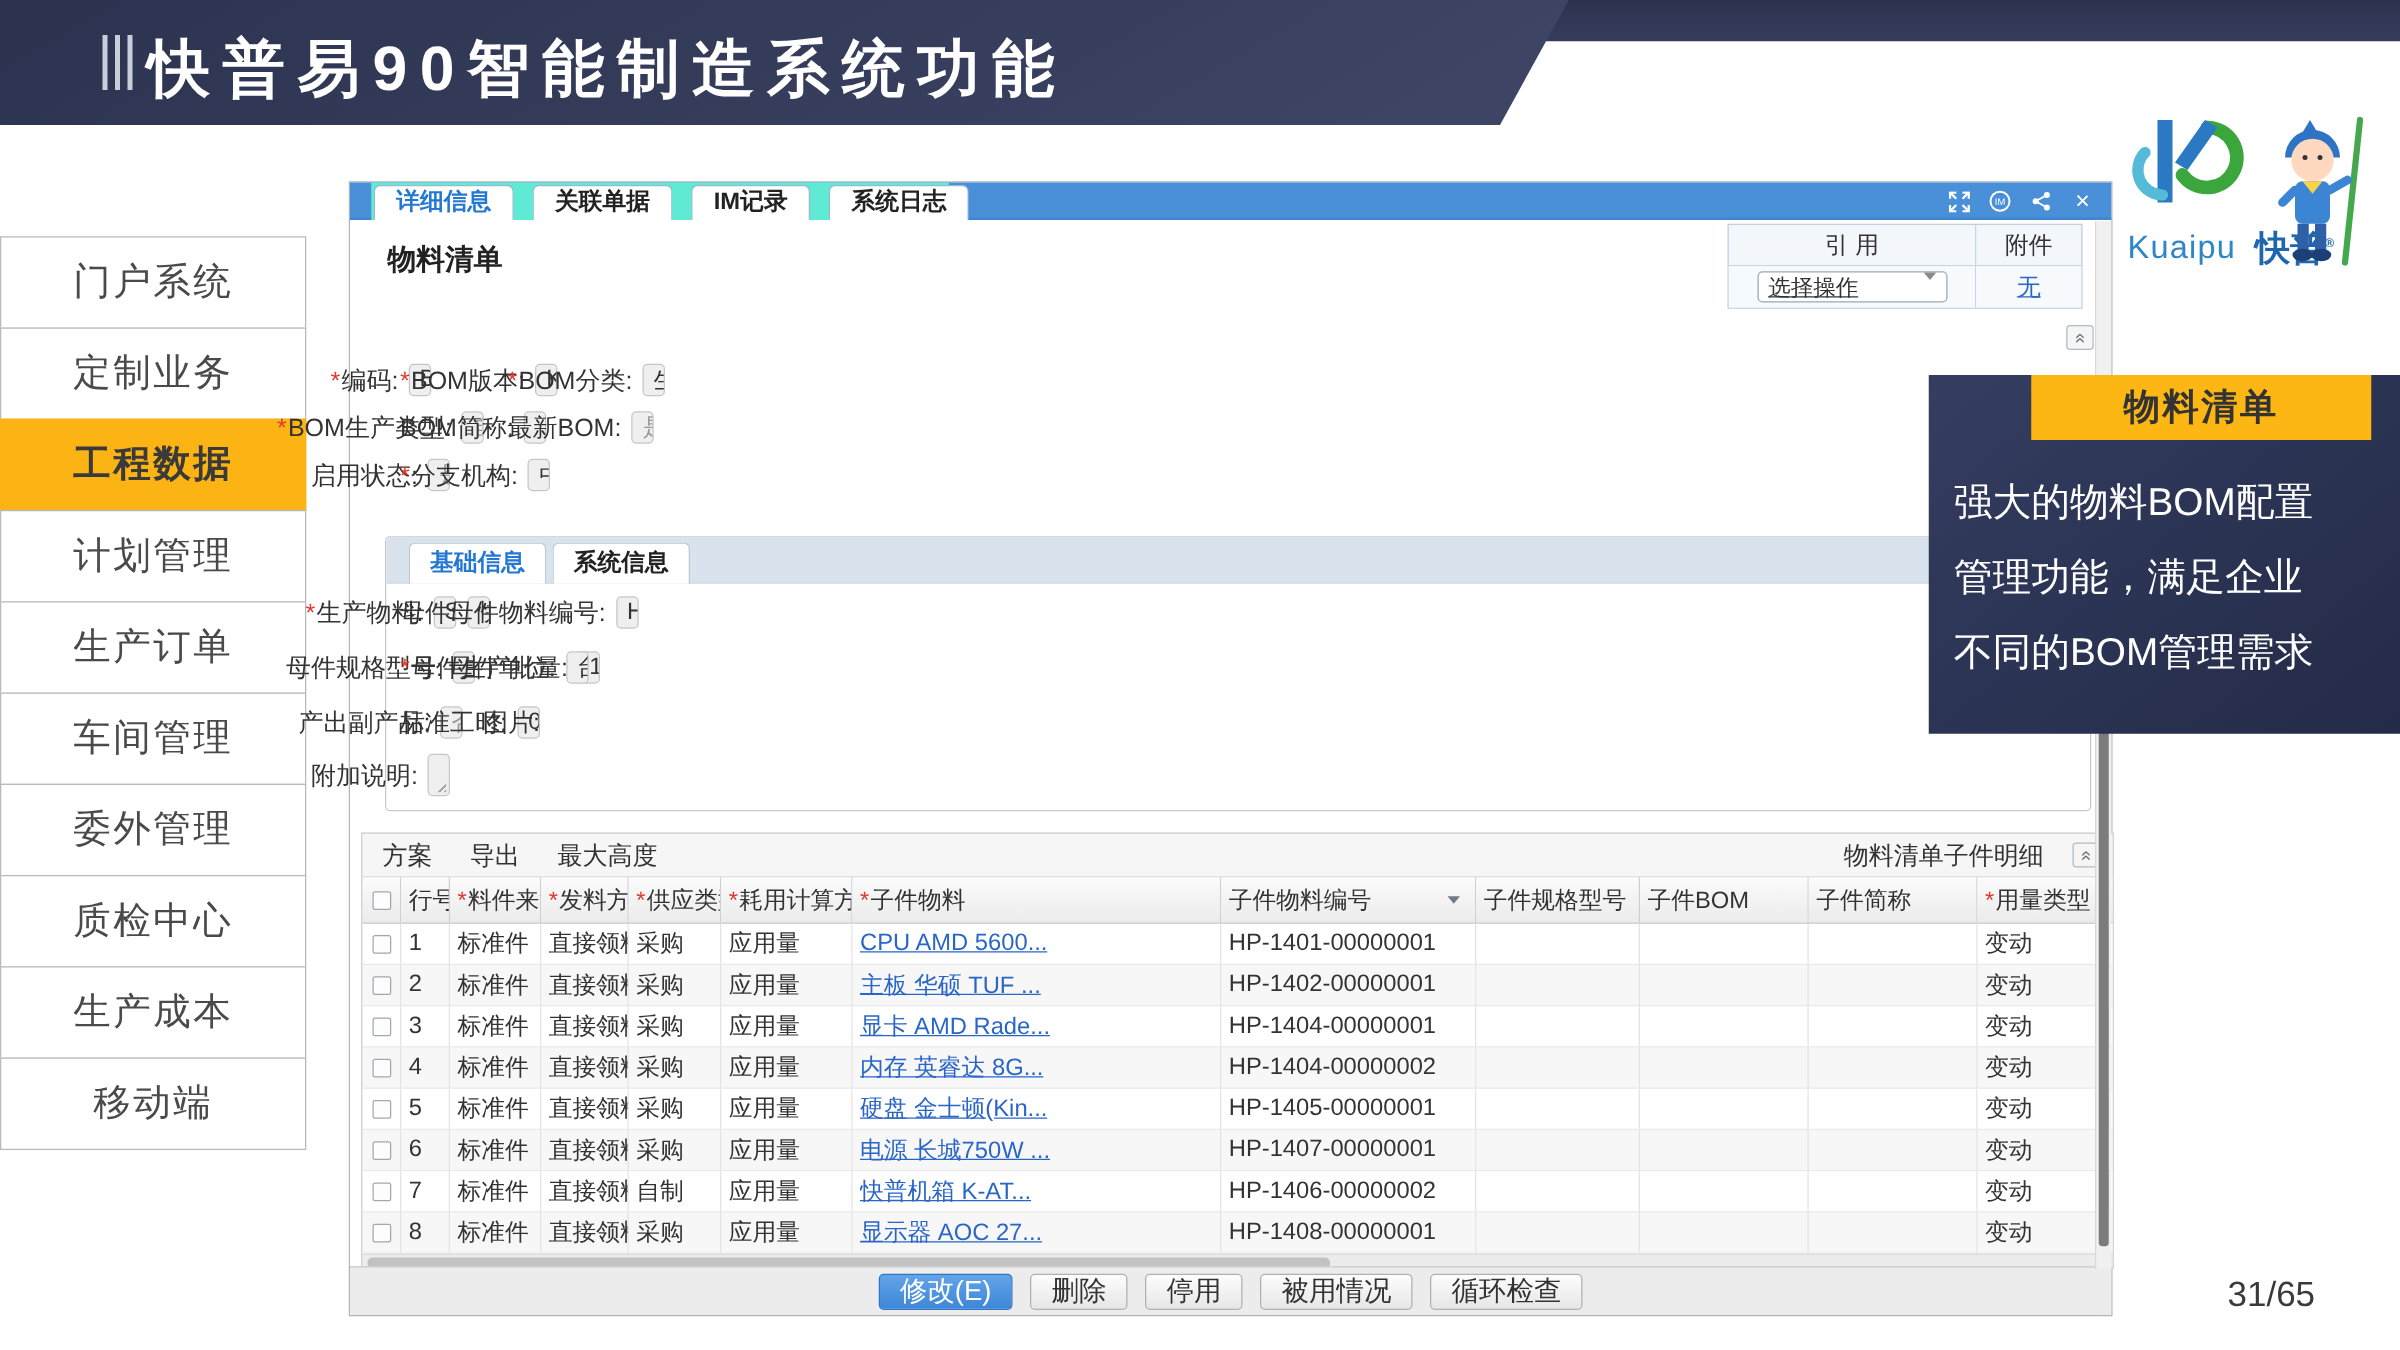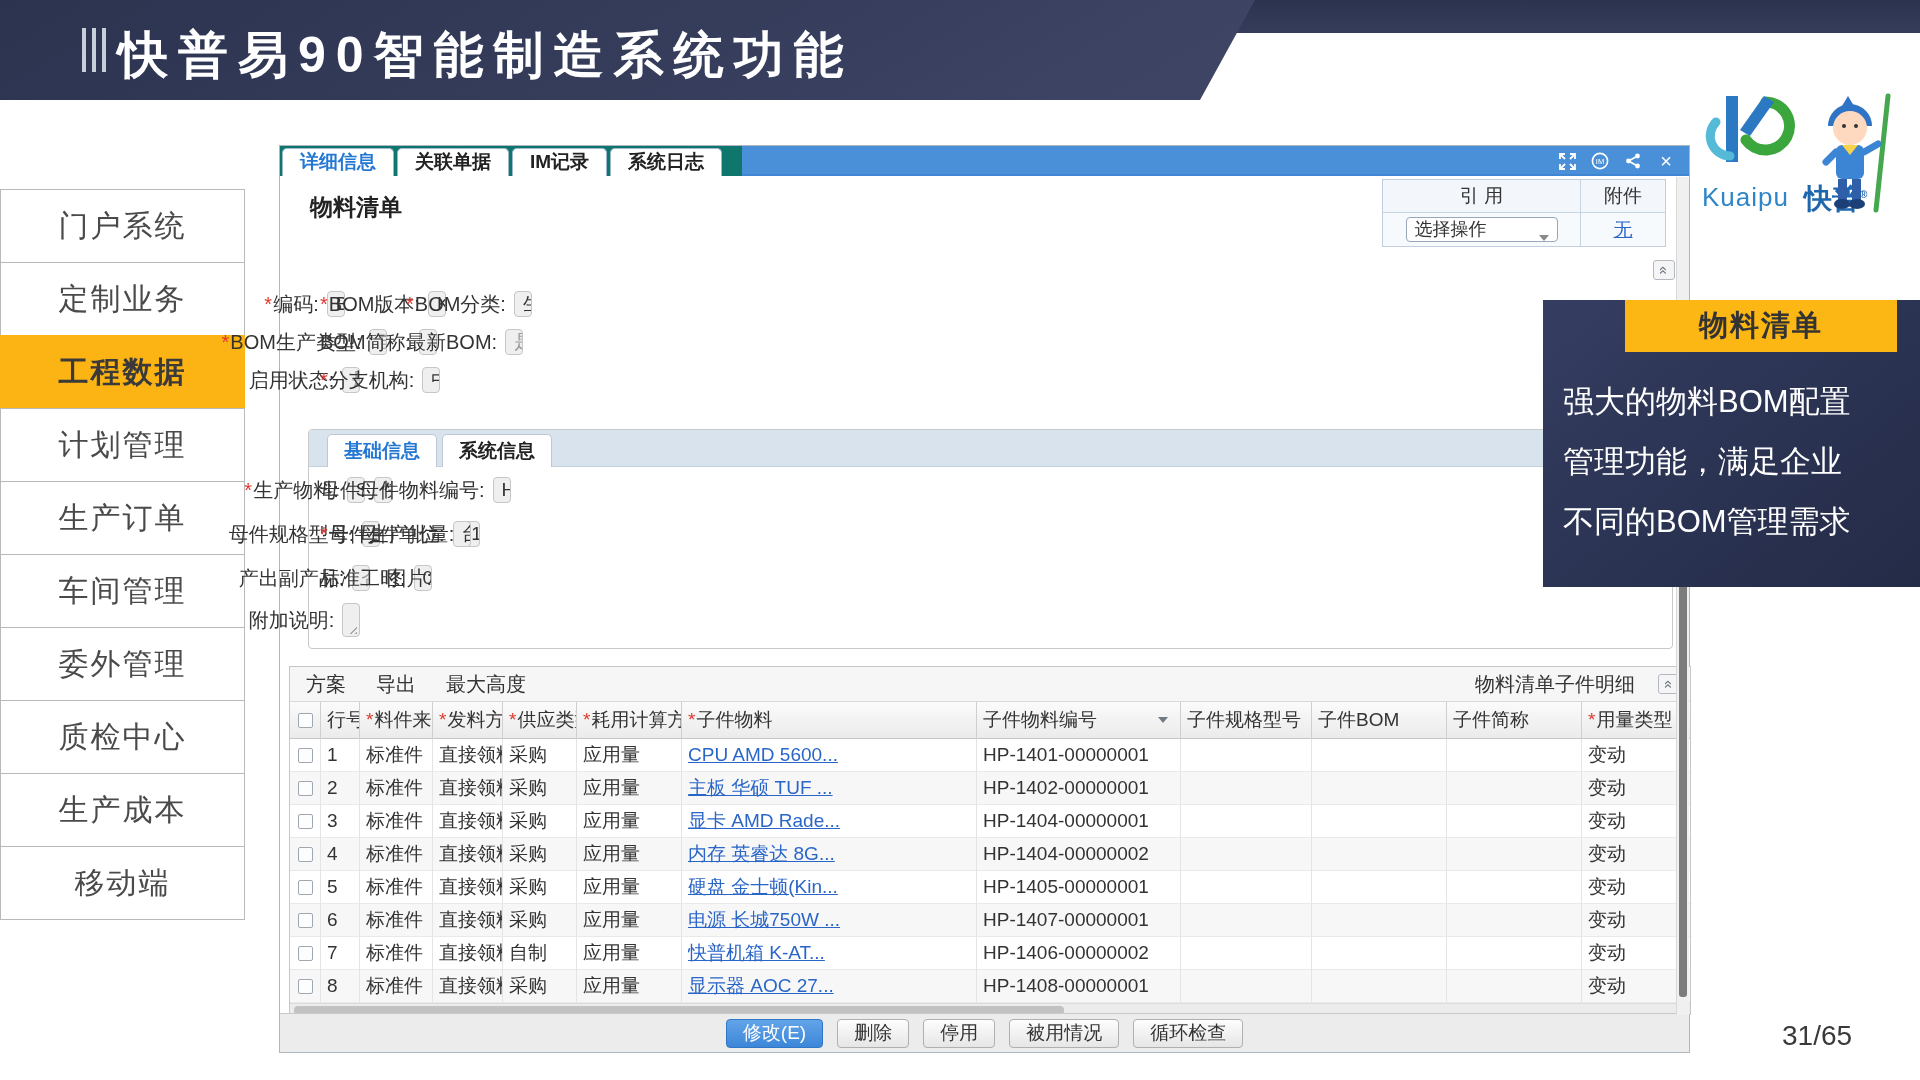--- a/index.html
+++ b/index.html
@@ -30,42 +30,42 @@
   .sidebar { position:absolute; left:0; top:190px; width:245px; }
   .side-item { height:74px; margin-top:-1px; background:#fff; border:1px solid #b9b9b9;
     text-align:center; line-height:72px; font-size:30px; color:#4a4a4a; letter-spacing:2px; cursor:pointer; }
   .side-item.active { background:#fcb414; border-color:#fcb414; color:#3a3a3a; font-weight:bold; }
 
   
   .window { position:absolute; left:279px; top:145px; width:1411px; height:908px;
     background:#fff; border:1px solid #aeb6c0; }
   .titlebar { position:absolute; left:0; top:0; right:0; height:30px;
     background:#4a90d8; border-bottom:2px solid #3e85d3; }
-  .tabzone { position:absolute; left:0; top:0; width:462px; height:30px; background:#0f766e; display:flex; padding-left:2px; gap:3px; }
+  .tabzone { position:absolute; left:17px; top:0; width:462px; height:30px; background:#5eead4; display:flex; padding-left:2px; gap:15px; }
   .wtab { height:28px; margin-top:2px; line-height:26px; padding:0 17px; background:#fff;
     border:1px solid #9fb6cc; border-bottom:none; border-radius:5px 5px 0 0;
     font-size:19px; font-weight:bold; color:#222; cursor:pointer; white-space:nowrap; }
   .wtab.active { color:#2478d4; }
   .tb-icons { position:absolute; right:14px; top:0; height:30px; display:flex; gap:15px; align-items:center; }
   .tb-icons .ticon { width:18px; height:18px; display:flex; align-items:center; justify-content:center;
     color:#fff; cursor:pointer; }
   .x-glyph { font-size:20px; color:#fff; line-height:18px; }
 
   .pg-title { position:absolute; left:30px; top:46px; font-size:23px; font-weight:bold; color:#222; }
 
   
   .action-box { position:absolute; left:1102px; top:33px; width:284px; height:68px;
     background:#f3f6fa; border:1px solid #c2cedd; display:grid;
     grid-template-columns:198px 1fr; grid-template-rows:33px 1fr; }
   .ab-cell { border-right:1px solid #c9d4e2; border-bottom:1px solid #c9d4e2;
     display:flex; align-items:center; justify-content:center; font-size:19px; color:#333; cursor:pointer; }
   .ab-cell.last-col { border-right:none; }
   .ab-cell.r2 { border-bottom:none; background:#f7fafc; }
   .ab-select { width:152px; height:25px; background:#fff; border:1px solid #9aa7b8; border-radius:4px;
-    display:flex; align-items:flex-end; justify-content:space-between; padding:0 8px; font-size:18px; color:#333; cursor:pointer; }
+    display:flex; align-items:flex-start; justify-content:space-between; padding:0 8px; font-size:18px; color:#333; cursor:pointer;text-decoration:underline; }
   .caret { width:0; height:0; border-left:5px solid transparent; border-right:5px solid transparent; border-top:6px solid #8a8a8a; }
   .link { color:#2a66c8; text-decoration:underline; cursor:pointer; }
   .ab-none { font-size:19px; }
 
   .sq-btn { position:absolute; width:22px; height:20px; background:#f5f5f5; border:1px solid #b3b9c2;
     border-radius:3px; display:flex; align-items:center; justify-content:center; cursor:pointer; color:#66707c; }
   .chev { display:inline-block; transform:rotate(90deg); font-size:15px; line-height:1; }
   .collapse1 { right:14px; top:114px; }
 
   
@@ -133,21 +133,21 @@
   .c1 { width:39px; } .c2 { width:73px; } .c3 { width:70px; } .c4 { width:74px; }
   .c5 { width:105px; } .c6 { width:295px; } .c7 { width:204px; } .c8 { width:131px; }
   .c9 { width:135px; } .c10 { width:135px; } .c11 { width:248px; }
   .cb { width:15px; height:15px; background:#fdfdfd; border:1px solid #9fa8b2; border-radius:2px; cursor:pointer; }
   .hscroll { height:13px; background:#ececec; border-top:1px solid #dcdcdc; position:relative; }
   .hthumb { position:absolute; left:4px; top:2px; width:55%; height:9px; background:#c2c2c2; border-radius:4px; cursor:grab; }
 
   
   .wfooter { position:absolute; left:0; right:0; bottom:0; height:39px; background:#ececec;
     border-top:1px solid #c9c9c9; display:flex; align-items:center; justify-content:center; gap:14px; }
-  .btn { height:29px; padding:0 16px; font-size:19px; color:#333; border:1px solid #b0b0b0;
+  .btn { height:29px; padding:0 16px; font-size:22px; color:#333; border:1px solid #b0b0b0;
     border-radius:4px; background:linear-gradient(#fdfdfd,#e6e6e6); display:flex; align-items:center; cursor:pointer; }
   .btn.primary { background:linear-gradient(#63a4e8,#3d86d8); border-color:#3076c6; color:#fff; }
 
   
   .vscroll { position:absolute; right:0; top:31px; width:13px; height:838px;
     background:#f0f0f0; border-left:1px solid #d8d8d8; z-index:5; }
   .vthumb { position:absolute; left:2px; right:2px; top:390px; height:430px;
     background:#7c7c7c; border-radius:3px; cursor:grab; }
 
   

